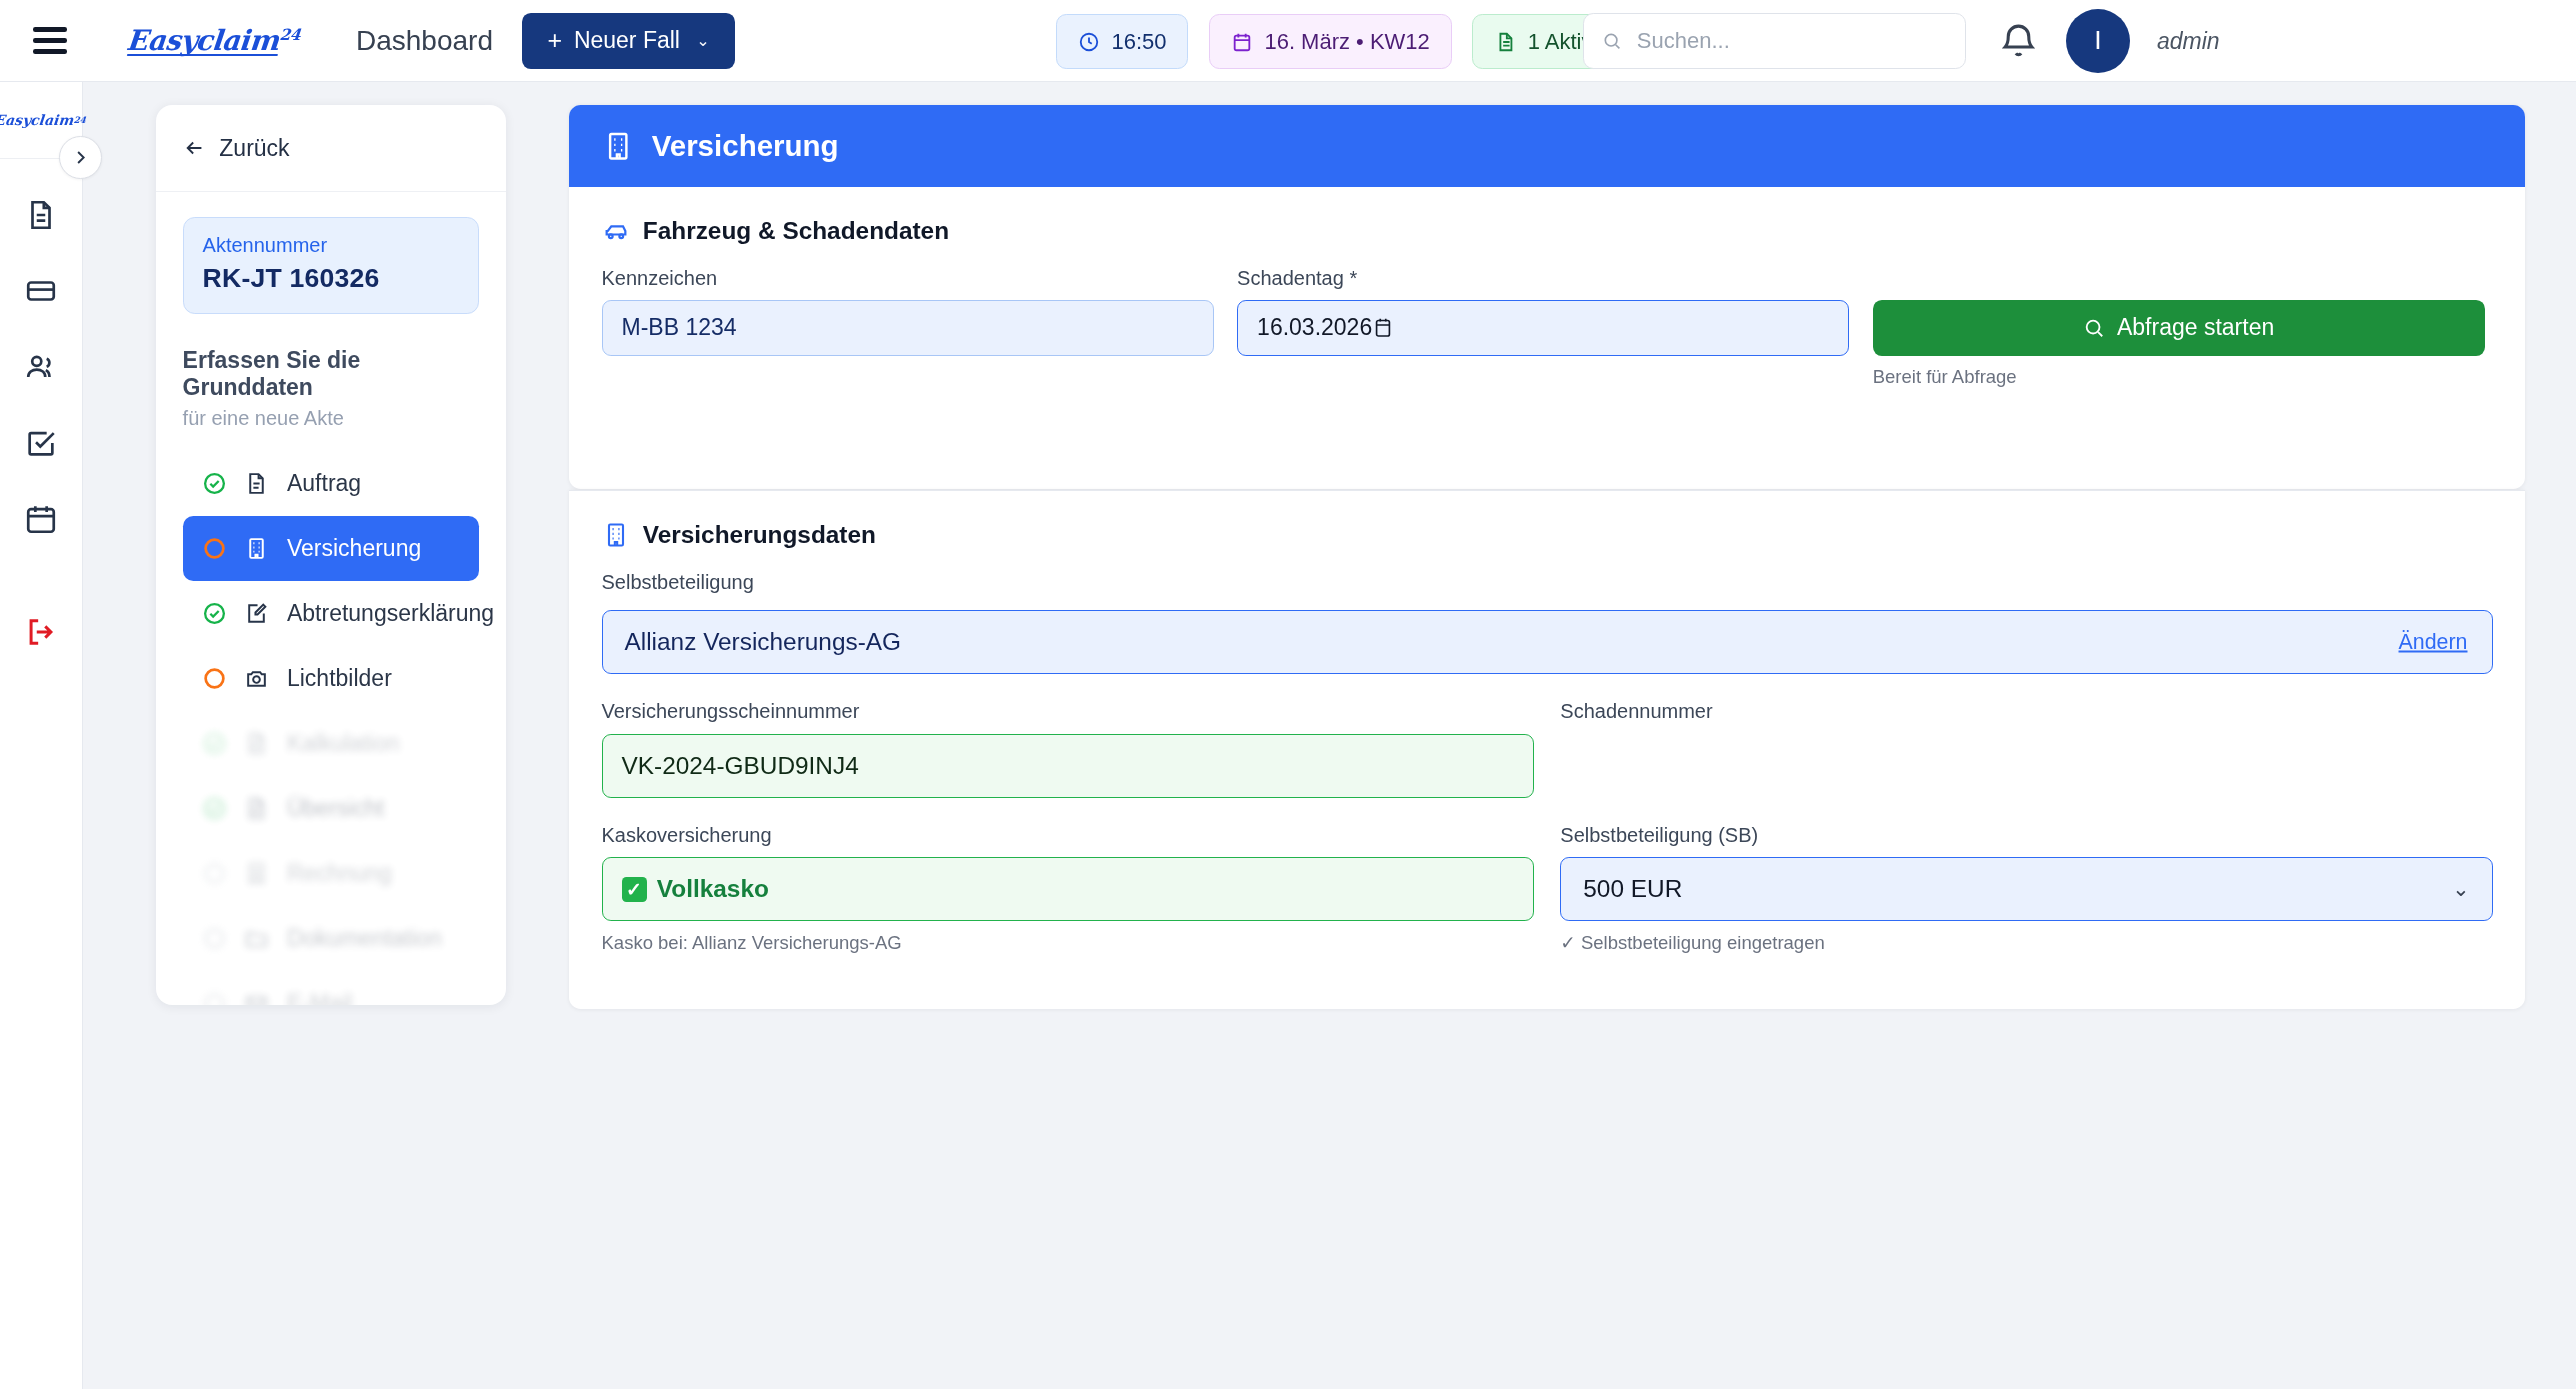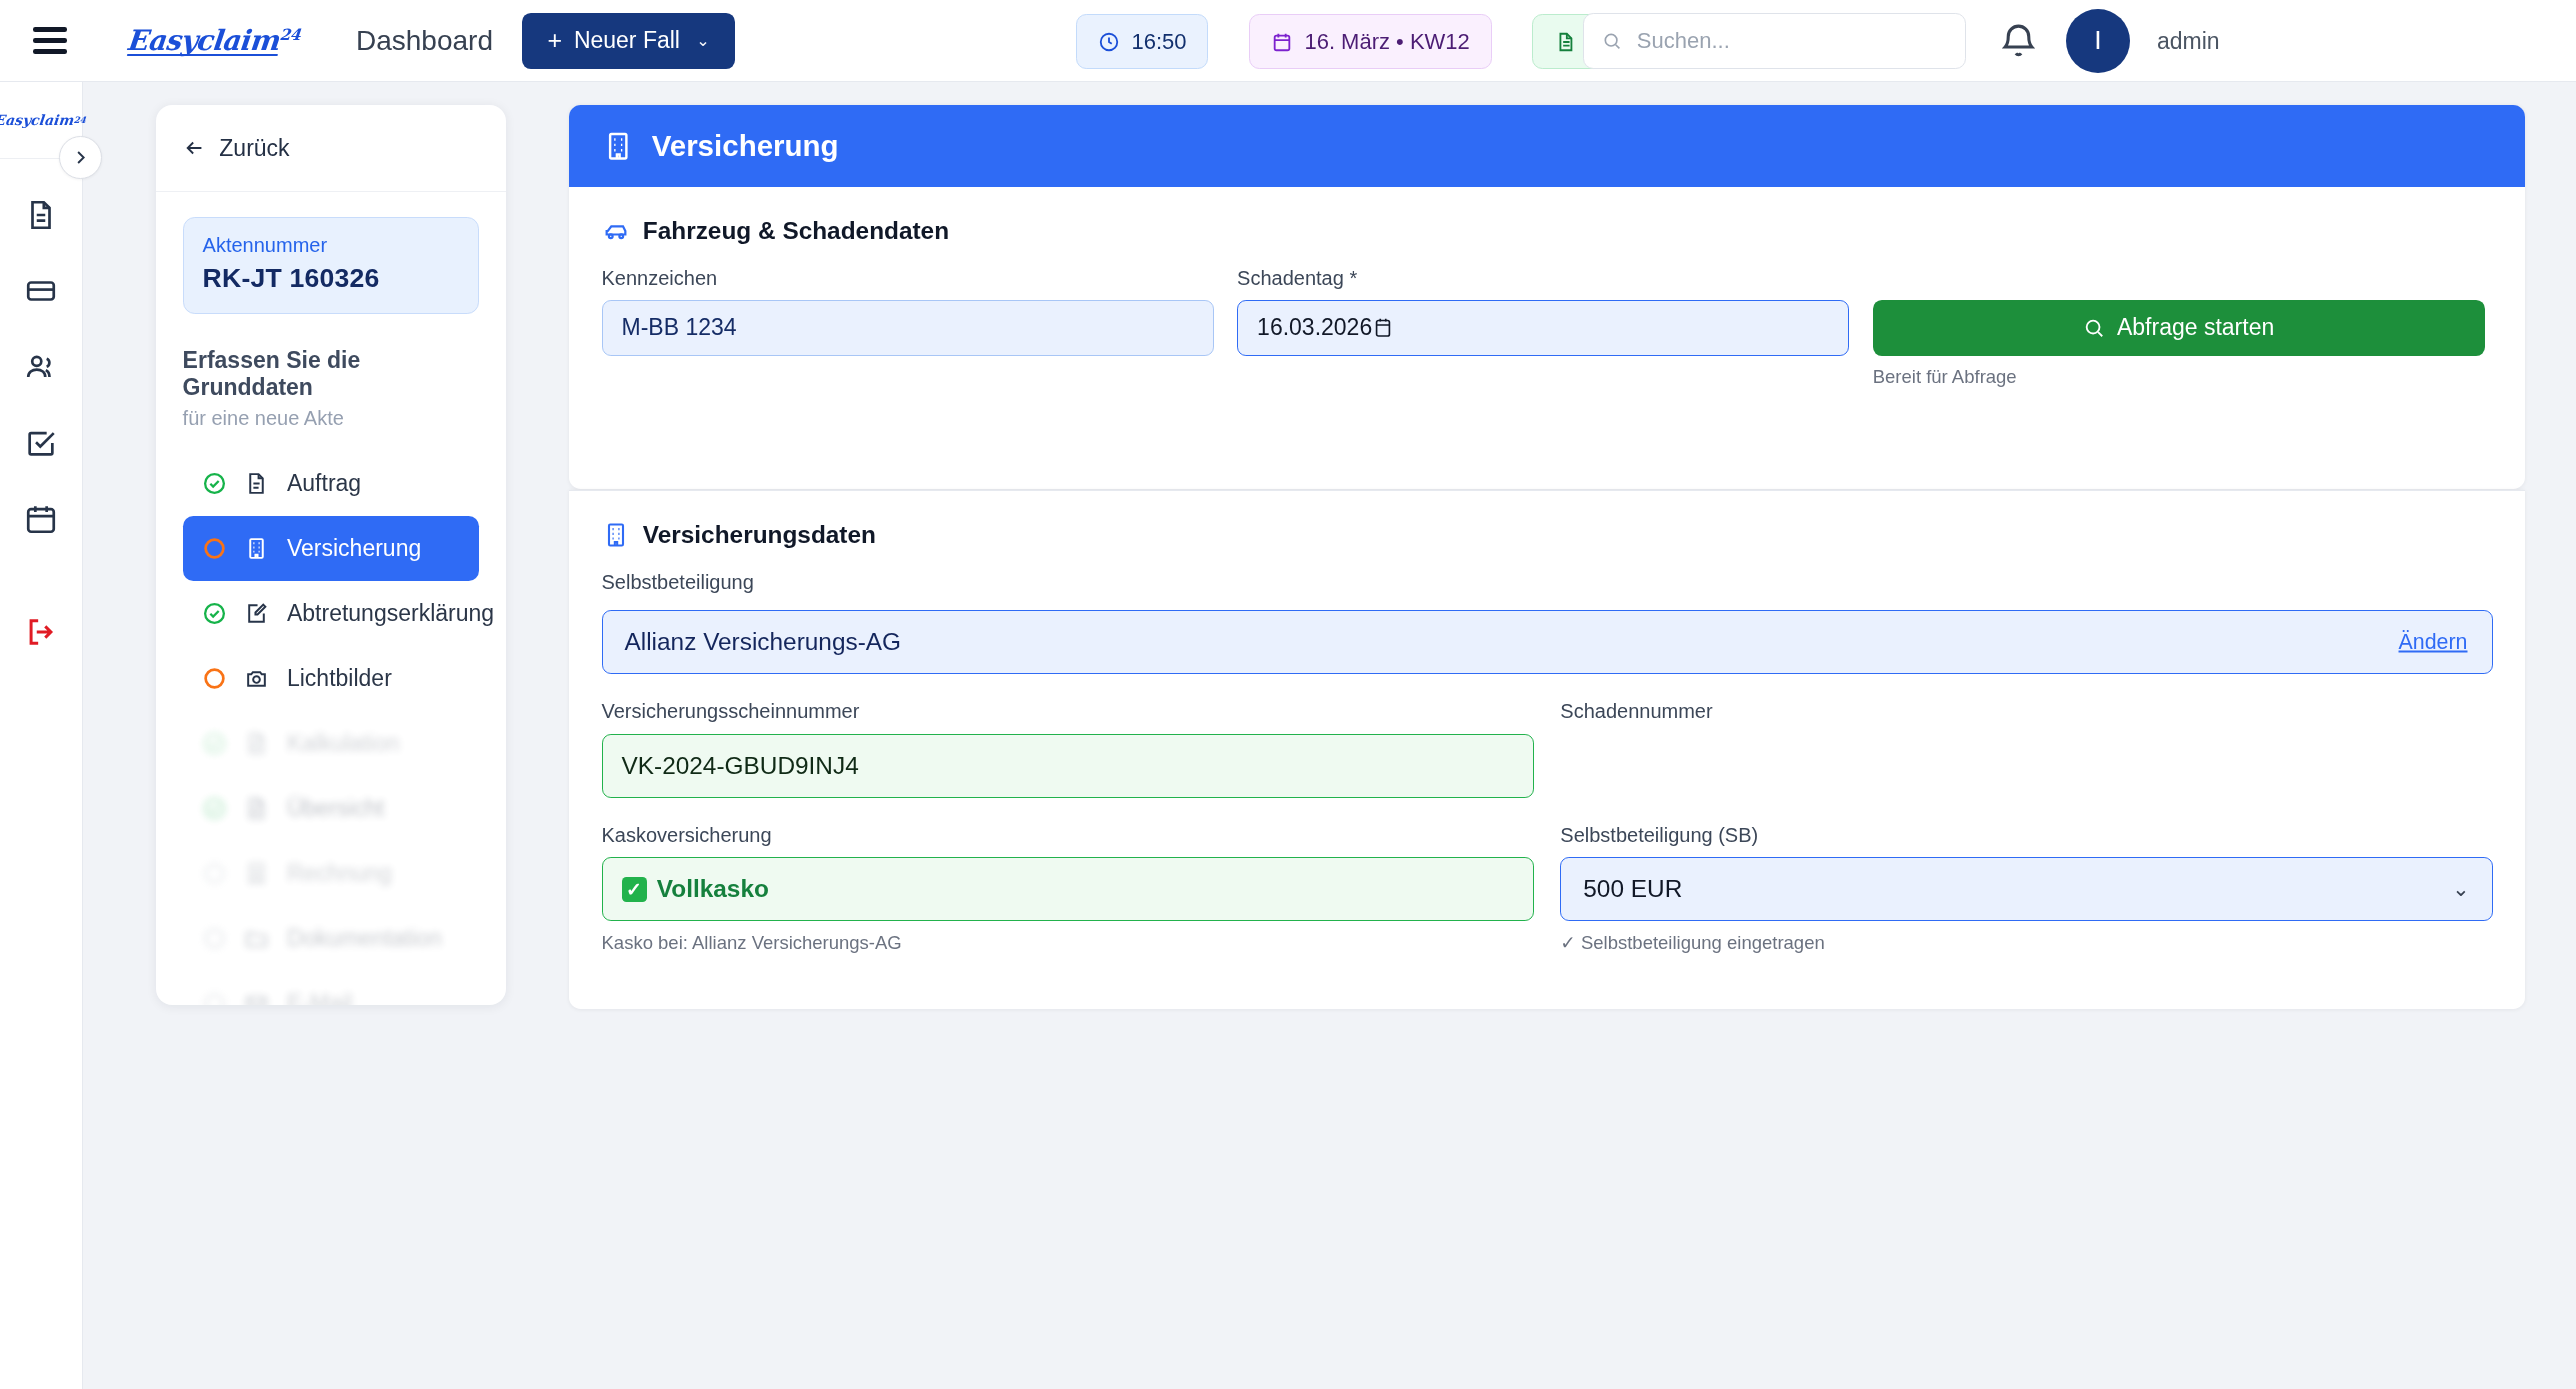--- a/index.html
+++ b/index.html
@@ -37,21 +37,21 @@
     margin-left:29.5px; height:56px; padding:0 25px; background:#16387e; color:#fff;
     border:none; border-radius:8.9px; font-size:23px; font-family:inherit;
     display:flex; align-items:center; gap:11.8px; cursor:pointer; white-space:nowrap;
   }
   .new-case-btn .plus { font-size:25px; line-height:1; }
   .new-case-btn .chev { font-size:16.2px; opacity:.95; margin-left:4.4px;}
 
   .pills { position:absolute; left:1056px; top:14px; display:flex; gap:20.7px; align-items:center; }
   .pill {
     height:55px; padding:0 20.7px; border-radius:10.3px; display:flex; align-items:center; gap:11.8px;
-    font-size:22px; white-space:nowrap; cursor:pointer; border:0.7px solid transparent;margin-left:20px;
+    font-size:22px; white-space:nowrap; cursor:pointer; border:0.7px solid transparent;
   }
   .pill.clock { background:#eaf2fe; border-color:#c3dbfb; color:#12306e; }
   .pill.date  { background:#faf0fe; border-color:#e9cdf7; color:#4c1d74; }
   .pill.active{ background:#e9fbef; border-color:#bbeccd; color:#14532d; }
   .pill svg { flex:none; }
 
   .search-box {
     position:absolute; left:1583px; top:13.3px; width:383px; height:56px;
     border:0.7px solid #dfe3ea; border-radius:10.3px; background:#fff;
     display:flex; align-items:center; padding:0 17.7px; gap:13.3px; cursor:text;
@@ -61,21 +61,21 @@
     width:100%; background:transparent;
   }
   .search-box input::placeholder { color:#9aa3b0; }
 
   .bell { position:absolute; left:1998px; top:17.7px; width:41px; height:47px; cursor:pointer; }
   .avatar {
     position:absolute; left:2066px; top:8.9px; width:64px; height:64px; border-radius:50%;
     background:#16387e; color:#fff; display:flex; align-items:center; justify-content:center;
     font-size:26.6px; cursor:pointer;
   }
-  .user-name { position:absolute; left:2157px; top:28px; font-size:23px; color:#4b5563; }
+  .user-name { position:absolute; left:2157px; top:28px; font-size:23px; color:#4b5563;font-style:italic; }
 
   
   .rail {
     position:absolute; left:0; top:82px; width:83px; height:1308px;
     background:#fff; border-right:0.7px solid #e6e9ef; z-index:12;
   }
   .rail-logo {
     height:77px; display:flex; align-items:center; justify-content:center;
     border-bottom:0.7px solid #edeff3;
     font-family:"DejaVu Serif", serif; font-style:italic; font-weight:700;

